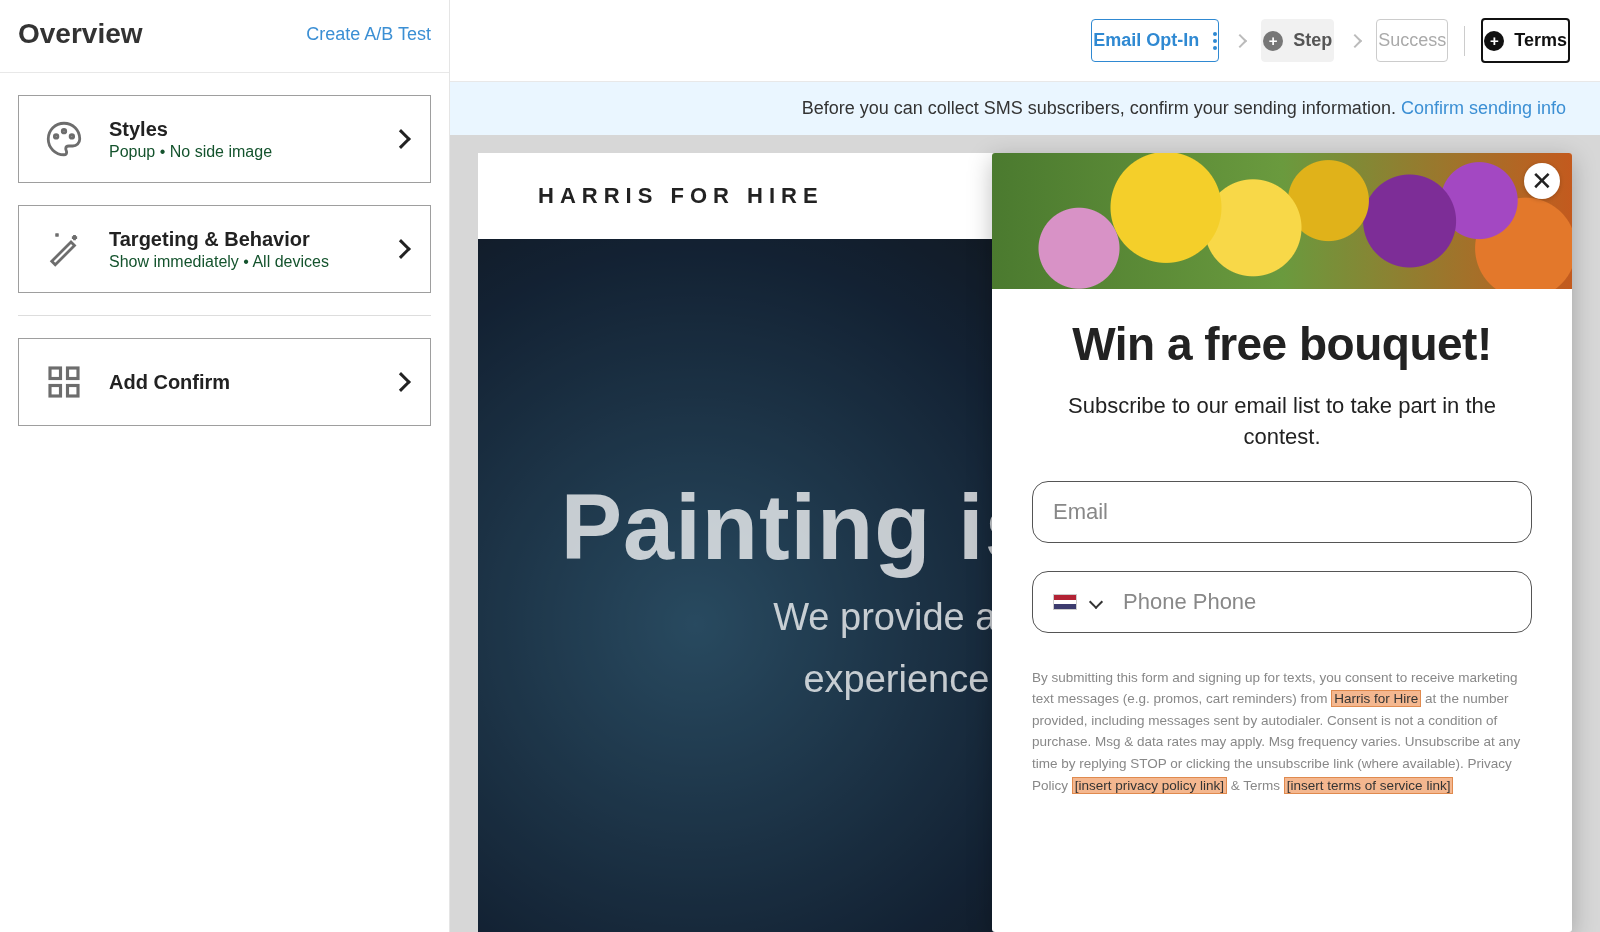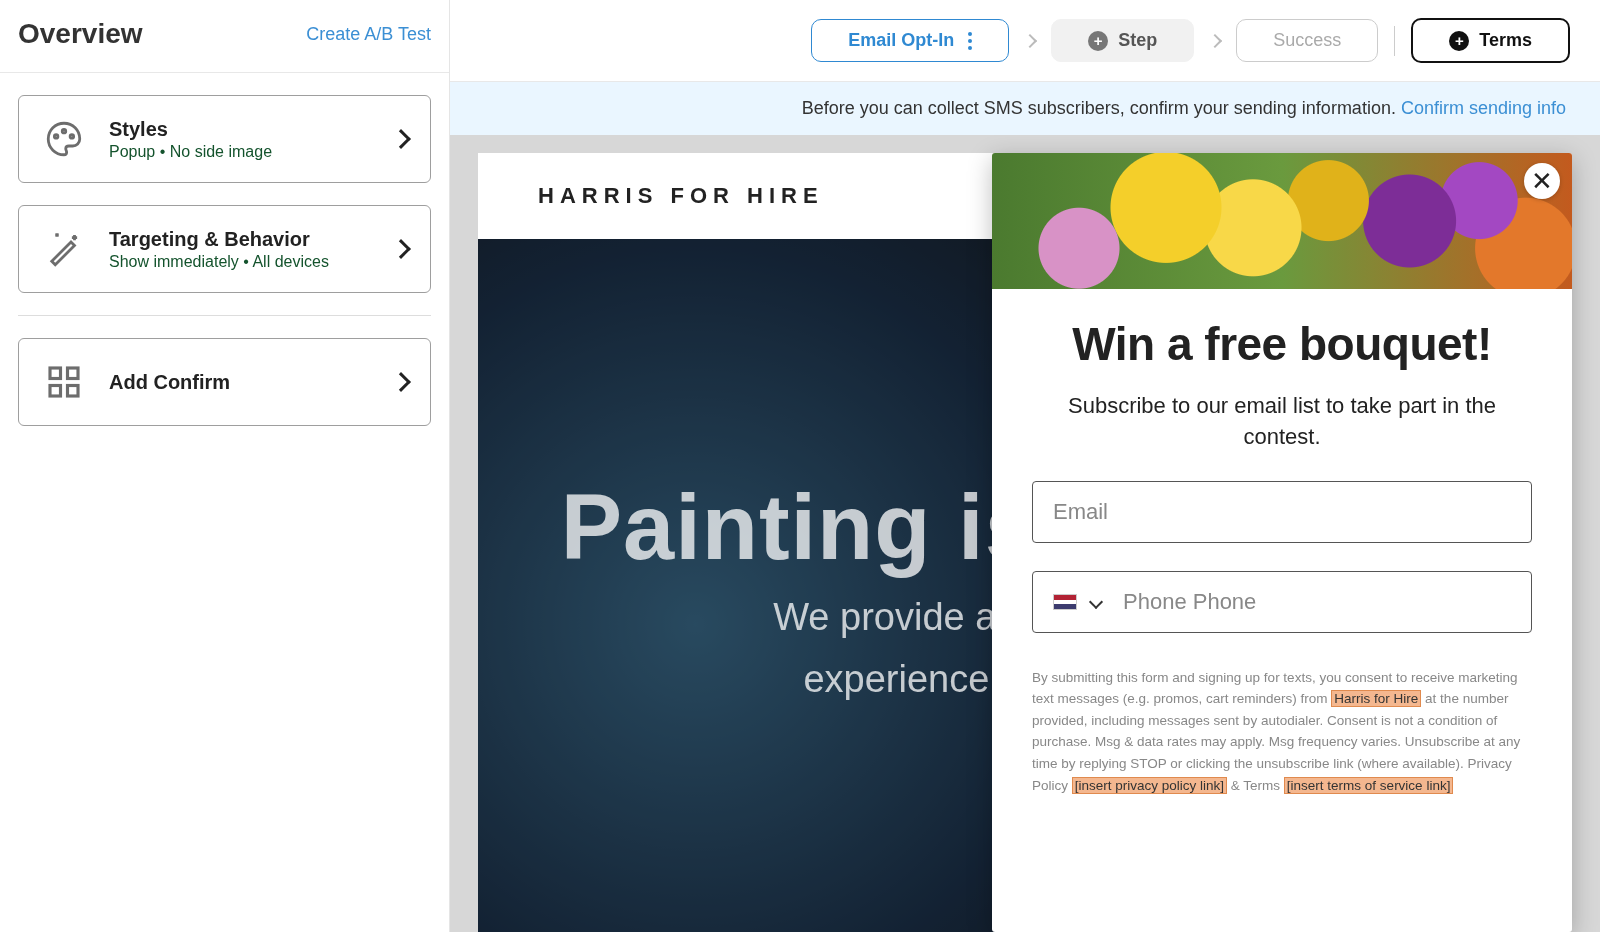--- a/index.html
+++ b/index.html
@@ -33,21 +33,21 @@
   .ab-link {
     color: #3b8fd4;
     font-size: 18px;
     cursor: pointer;
   }
   .cards {
     padding: 22px 18px;
   }
   .card {
     border: 1.5px solid #9e9e9e;
-    border-radius: 6px;
+    border-radius: 0;
     padding: 20px 22px;
     display: flex;
     align-items: center;
     gap: 22px;
     margin-bottom: 22px;
     cursor: pointer;
     background: #fff;
   }
   .card-icon {
     width: 46px;
@@ -83,22 +83,22 @@
     gap: 16px;
     padding: 18px 30px 18px 0;
     justify-content: flex-end;
     border-bottom: 1px solid #e8e8e8;
     position: relative;
     z-index: 20;
     background: #fff;
   }
   .step-pill {
     border: 1px solid #ccc;
-    border-radius: 10px;
-    padding: 10px 36px;
+    border-radius: 4px;
+    padding: 10px 1px;
     display: flex;
     align-items: center;
     gap: 10px;
     font-size: 18px;
     background: #fff;
     color: #555;
     cursor: pointer;
   }
   .step-pill.active-blue {
     border: 1.5px solid #2f89d2;
@@ -235,21 +235,21 @@
   }
   .overlay-sub {
     font-size: 22px;
     text-align:center;
     margin-top: 20px;
     line-height: 1.4;
   }
   .field {
     margin-top: 28px;
     border: 1.5px solid #555;
-    border-radius: 4px;
+    border-radius: 16px;
     height: 62px;
     display:flex;
     align-items:center;
     padding: 0 20px;
     font-size: 22px;
     color: #888;
     text-align: right;
   }
   .field .flag {
     width: 24px; height: 16px; background: linear-gradient(#b22234 0 33%, #fff 33% 66%, #3c3b6e 66%);

